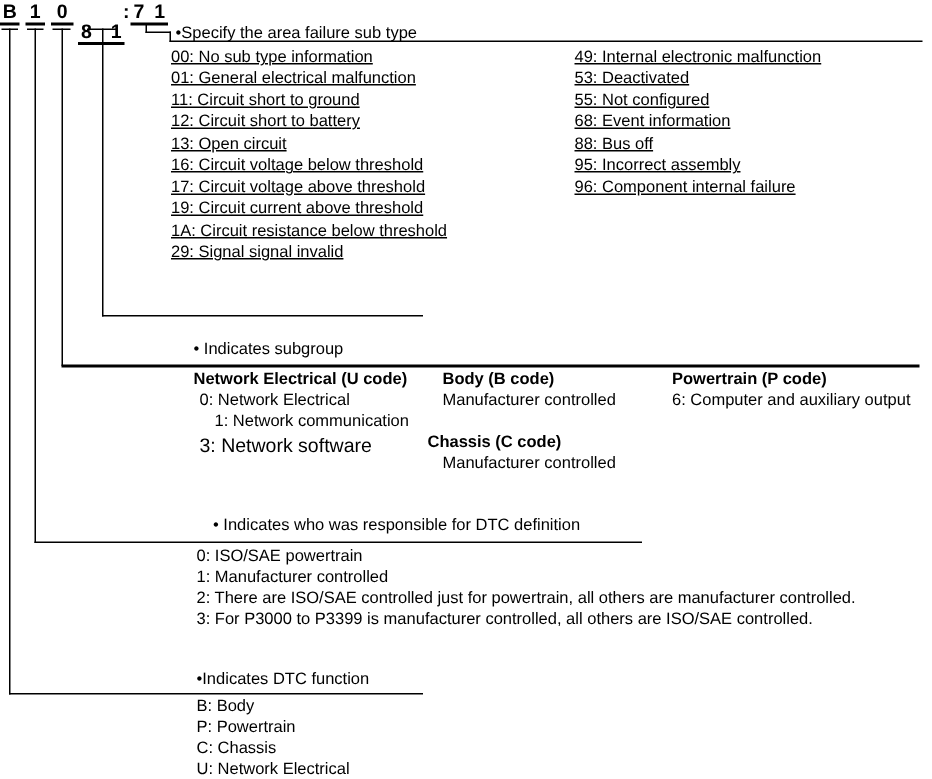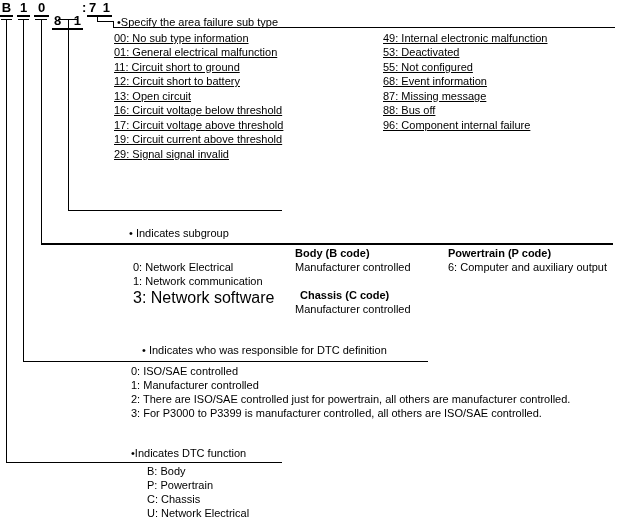--- a/index.html
+++ b/index.html
@@ -13,21 +13,21 @@
   .codegrp{
     position:absolute;top:0;font-size:13px;font-weight:bold;
     border-bottom:2px solid #000;text-align:center;height:15px;line-height:15px;
   }
   .colon{position:absolute;top:0;font-size:13px;font-weight:bold;height:15px;line-height:15px;}
   .ws9{word-spacing:9px;margin-top:13px;}
   .ws3{word-spacing:3px;}
   .list .line{line-height:14.45px;text-decoration:underline;}
   .list2 .line{line-height:14.1px;}
   .bold{font-weight:bold;}
-  .bigger{font-size:16px;}
+  .bigger{font-size:13px;}
 </style>
 </head>
 <body>
 
 <div id="stage">
 
   <div>
     <span class="codegrp" style="left:0px;width:13px;">B</span>
     <span class="codegrp" style="left:17px;width:13px;">1</span>
     <span class="codegrp" style="left:34px;width:15px;">0</span>
@@ -59,56 +59,58 @@
   <div class="abs" style="left:117px;top:16px;">•Specify the area failure sub type</div>
   <div class="abs list" style="left:114px;top:31px;">
     <div class="line">00: No sub type information</div>
     <div class="line">01: General electrical malfunction</div>
     <div class="line">11: Circuit short to ground</div>
     <div class="line">12: Circuit short to battery</div>
     <div class="line">13: Open circuit</div>
     <div class="line">16: Circuit voltage below threshold</div>
     <div class="line">17: Circuit voltage above threshold</div>
     <div class="line">19: Circuit current above threshold</div>
+    <div class="line">1A: Circuit resistance below threshold</div>
     <div class="line">29: Signal signal invalid</div>
   </div>
   <div class="abs list" style="left:383px;top:31px;">
     <div class="line">49: Internal electronic malfunction</div>
     <div class="line">53: Deactivated</div>
     <div class="line">55: Not configured</div>
     <div class="line">68: Event information</div>
-    <div class="line">87: Missing message</div>
     <div class="line">88: Bus off</div>
+    <div class="line">95: Incorrect assembly</div>
     <div class="line">96: Component internal failure</div>
   </div>
 
 
   <div class="abs" style="left:129px;top:227px;">• Indicates subgroup</div>
 
+  <div class="abs bold" style="left:129px;top:247px;">Network Electrical (U code)</div>
   <div class="abs" style="left:133px;top:261px;">0: Network Electrical</div>
-  <div class="abs" style="left:133px;top:275px;">1: Network communication</div>
+  <div class="abs" style="left:143px;top:275px;">1: Network communication</div>
   <div class="abs bigger" style="left:133px;top:289px;">3: Network software</div>
 
   <div class="abs bold" style="left:295px;top:247px;">Body (B code)</div>
   <div class="abs" style="left:295px;top:261px;">Manufacturer controlled</div>
-  <div class="abs bold" style="left:300px;top:289px;">Chassis (C code)</div>
+  <div class="abs bold" style="left:285px;top:289px;">Chassis (C code)</div>
   <div class="abs" style="left:295px;top:303px;">Manufacturer controlled</div>
 
   <div class="abs bold" style="left:448px;top:247px;">Powertrain (P code)</div>
   <div class="abs" style="left:448px;top:261px;">6: Computer and auxiliary output</div>
 
   <div class="abs" style="left:142px;top:344px;">• Indicates who was responsible for DTC definition</div>
   <div class="abs list2" style="left:131px;top:364px;">
-    <div class="line">0: ISO/SAE controlled</div>
+    <div class="line">0: ISO/SAE powertrain</div>
     <div class="line">1: Manufacturer controlled</div>
     <div class="line">2: There are ISO/SAE controlled just for powertrain, all others are manufacturer controlled.</div>
     <div class="line">3: For P3000 to P3399 is manufacturer controlled, all others are ISO/SAE controlled.</div>
   </div>
 
   <div class="abs" style="left:131px;top:447px;">•Indicates DTC function</div>
-  <div class="abs list2" style="left:131px;top:464px;margin-left:16px;">
+  <div class="abs list2" style="left:131px;top:464px;">
     <div class="line">B: Body</div>
     <div class="line">P: Powertrain</div>
     <div class="line">C: Chassis</div>
     <div class="line">U: Network Electrical</div>
   </div>
 
 </div>
 
 </body></html>

